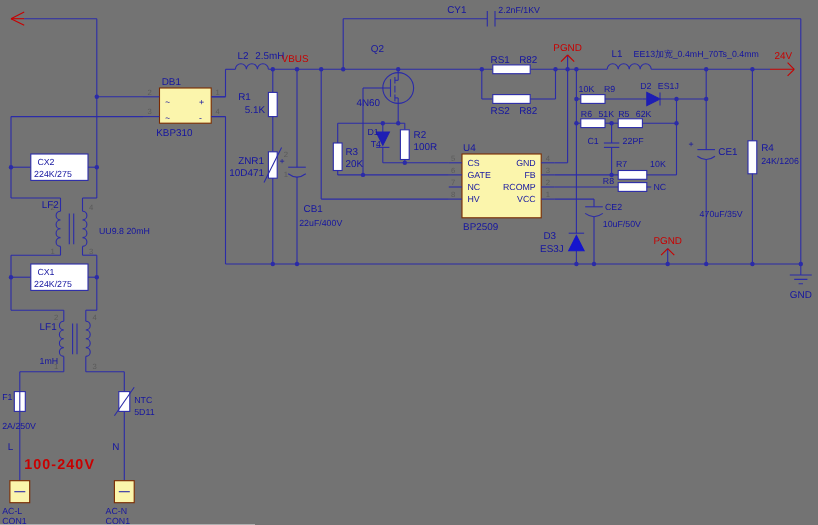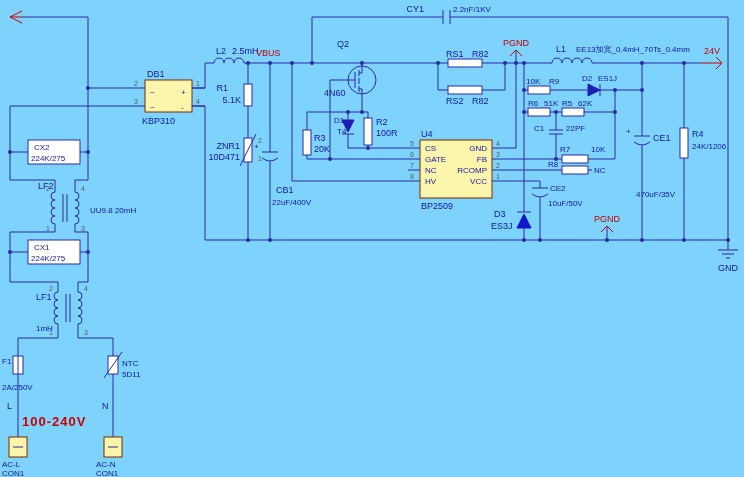--- a/index.html
+++ b/index.html
@@ -1,16 +1,16 @@
 <!DOCTYPE html>
 <html><head>
 <meta charset="utf-8">
 <style>
   html,body{margin:0;padding:0;background:#ffffff;}
-  .stage{width:744px;height:477px;position:relative;background:#7dd3fc;}
+  .stage{width:744px;height:477px;position:relative;background:#737373;}
   svg{display:block}
   svg text{font-family:"Liberation Sans",sans-serif;font-size:9px;fill:#1515a0;}
   .s8{font-size:8px}
   .s7{font-size:7px;fill:#5a5a5a}
   .net{fill:#c80000;font-size:9px}
   .big{font-size:13px;font-weight:bold;letter-spacing:1px}
   .mid{text-anchor:middle}
   .end{text-anchor:end}
   .w{stroke:#2b2ba8;stroke-width:1;fill:none}
   .red{stroke:#c80000;stroke-width:1;fill:none}

